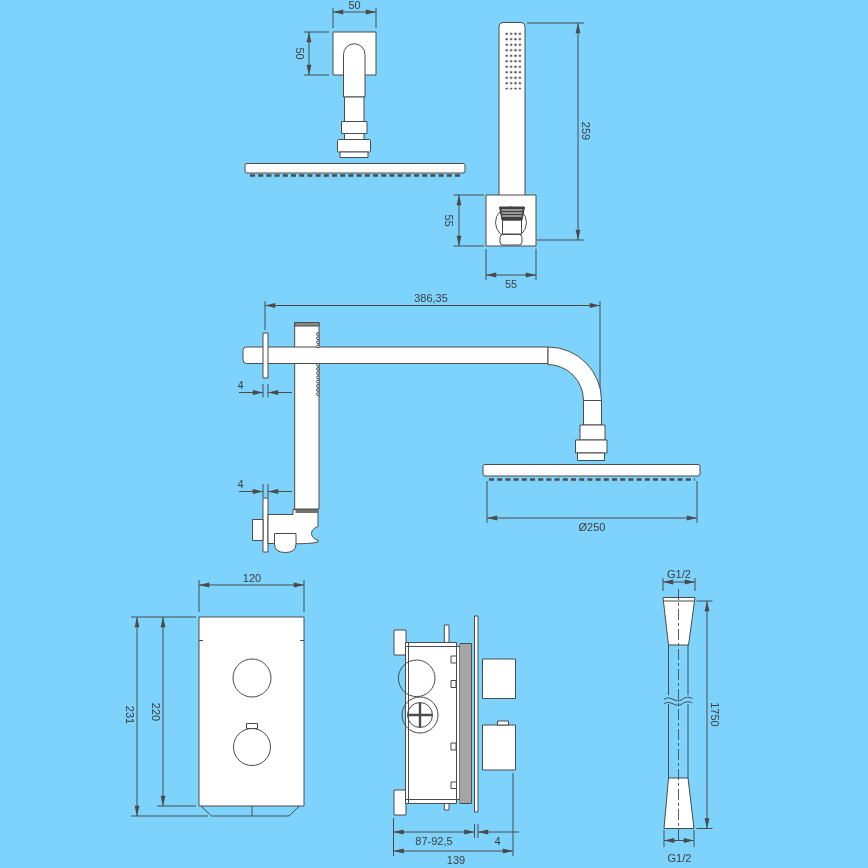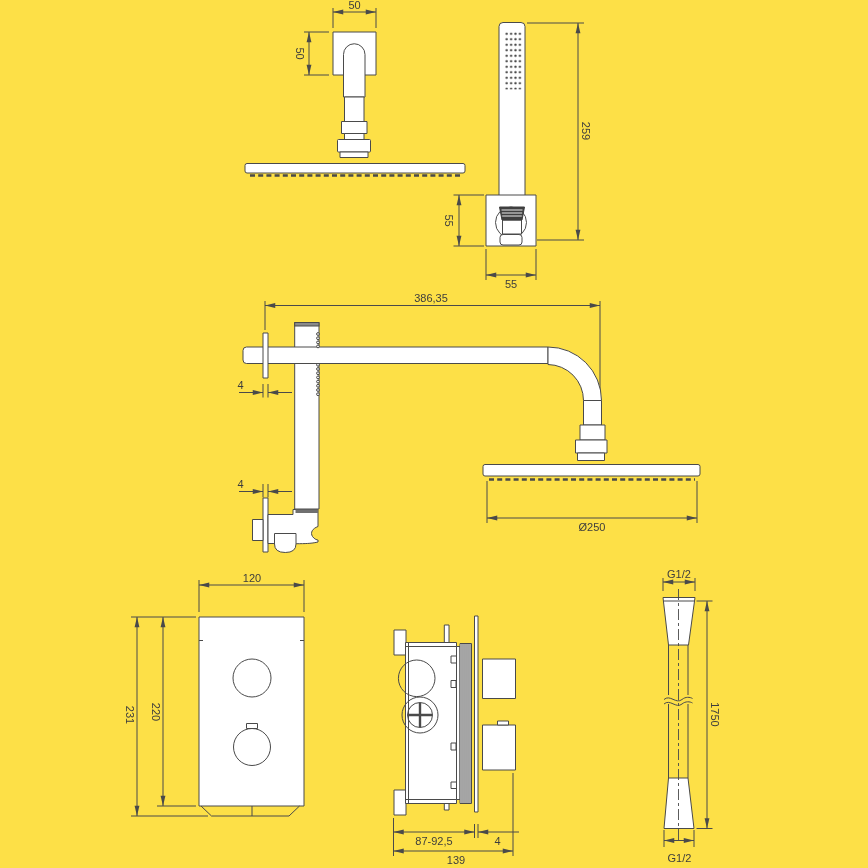--- a/index.html
+++ b/index.html
@@ -1,16 +1,16 @@
 <!DOCTYPE html>
 <html><head>
 <meta charset="utf-8">
 <style>
   html,body{margin:0;padding:0;background:#ffffff;}
-  .canvas{width:868px;height:868px;background:#fde047;position:relative;overflow:hidden;}
+  .canvas{width:868px;height:868px;background:#7dd3fc;position:relative;overflow:hidden;}
   svg{display:block;font-family:"Liberation Sans",sans-serif;}
   .s{fill:#ffffff;stroke:#4a4a4a;stroke-width:1;stroke-linejoin:round;}
   .sn{fill:none;stroke:#4a4a4a;stroke-width:1;stroke-linejoin:round;}
   .dl{fill:none;stroke:#4a4a4a;stroke-width:1;}
   .noz{fill:none;stroke:#4a4a4a;stroke-width:2.6;stroke-dasharray:5 3.2;}
   .cl{fill:none;stroke:#4a4a4a;stroke-width:0.9;stroke-dasharray:11 3 3 3;}
   .xbar{fill:none;stroke:#4a4a4a;stroke-width:2.4;}
   .hatch{fill:none;stroke:#ffffff;stroke-width:0.9;}
   .lbl{font-size:11px;fill:#3d3d3d;text-anchor:middle;}
 </style>

